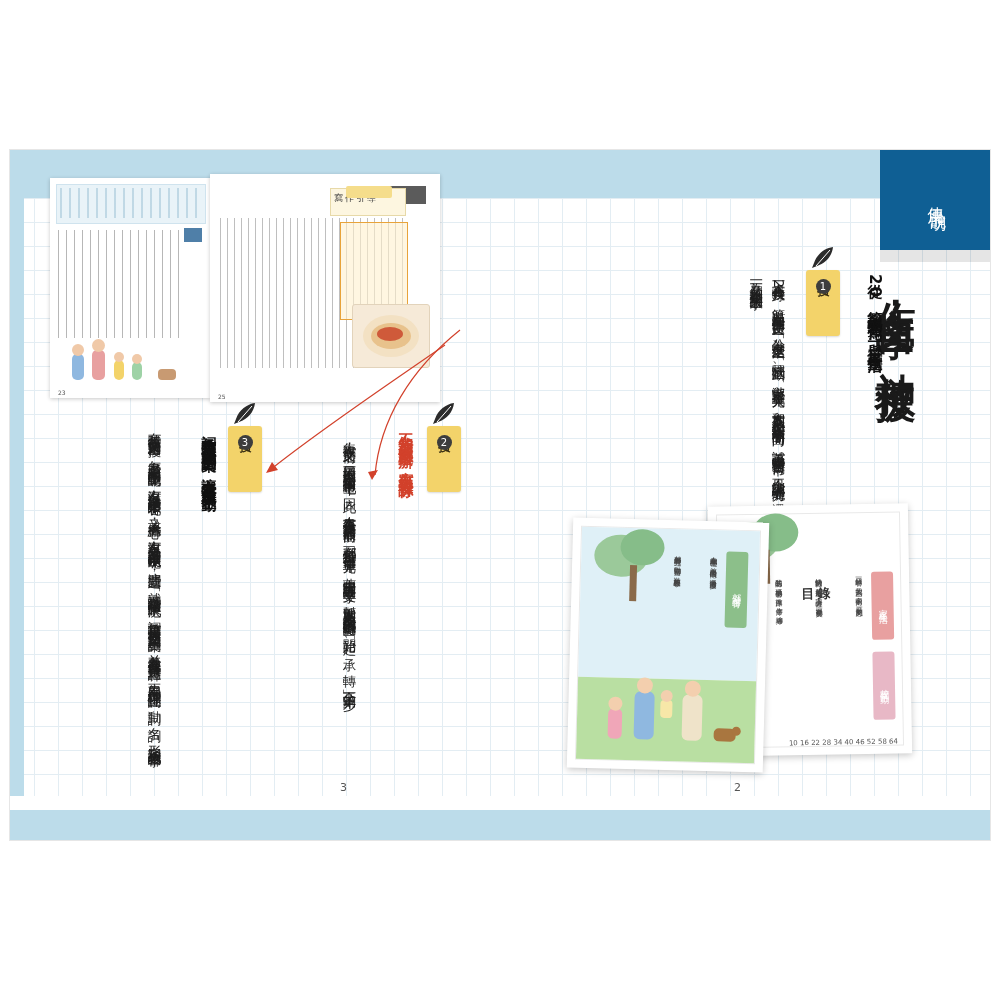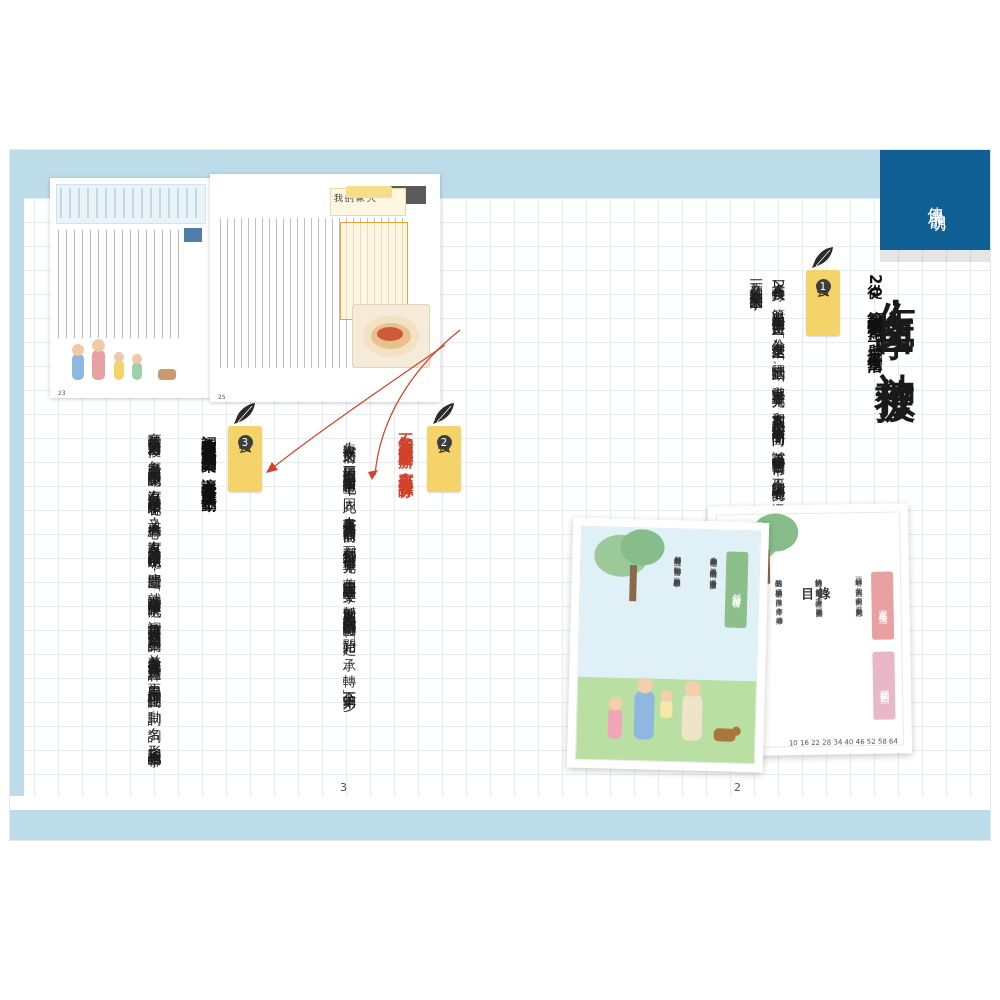--- a/index.html
+++ b/index.html
@@ -220,21 +220,21 @@
       </div>
       <div class="pgnum" style="left:8px;bottom:2px;font-size:6px;">23</div>
     </div>
 
     <div class="mini" style="left:200px;top:24px;width:230px;height:228px;">
 
       <div style="position:absolute;right:14px;top:12px;width:58px;height:18px;background:#5b5b5b;"></div>
       <div style="position:absolute;right:16px;top:14px;width:54px;height:14px;"></div>
 
       <div style="position:absolute;left:120px;top:14px;width:74px;height:26px;background:#fdf6e0;border:1px solid #e7d9a8;"></div>
-      <div style="position:absolute;left:124px;top:18px;font-size:9px;color:#333;letter-spacing:2px;">我的家人</div>
+      <div style="position:absolute;left:124px;top:18px;font-size:9px;color:#333;letter-spacing:2px;">寫作引導</div>
 
       <div style="position:absolute;left:10px;top:44px;width:186px;height:150px;
                   background:repeating-linear-gradient(to right,#707070 0 1px,transparent 1px 7px);opacity:.45;"></div>
 
       <div style="position:absolute;left:130px;top:48px;width:66px;height:96px;border:1px solid #e8a33a;background:rgba(255,240,205,.6);"></div>
 
       <div style="position:absolute;left:136px;top:12px;width:46px;height:12px;background:#f5dd8b;border-radius:2px;"></div>
 
       <div style="position:absolute;right:10px;bottom:34px;width:76px;height:62px;background:#f6ead8;border:1px solid #e2d3bb;border-radius:3px;overflow:hidden;">
         <div style="position:absolute;left:10px;top:10px;width:56px;height:42px;border-radius:50%;background:#f3e1c3;"></div>

